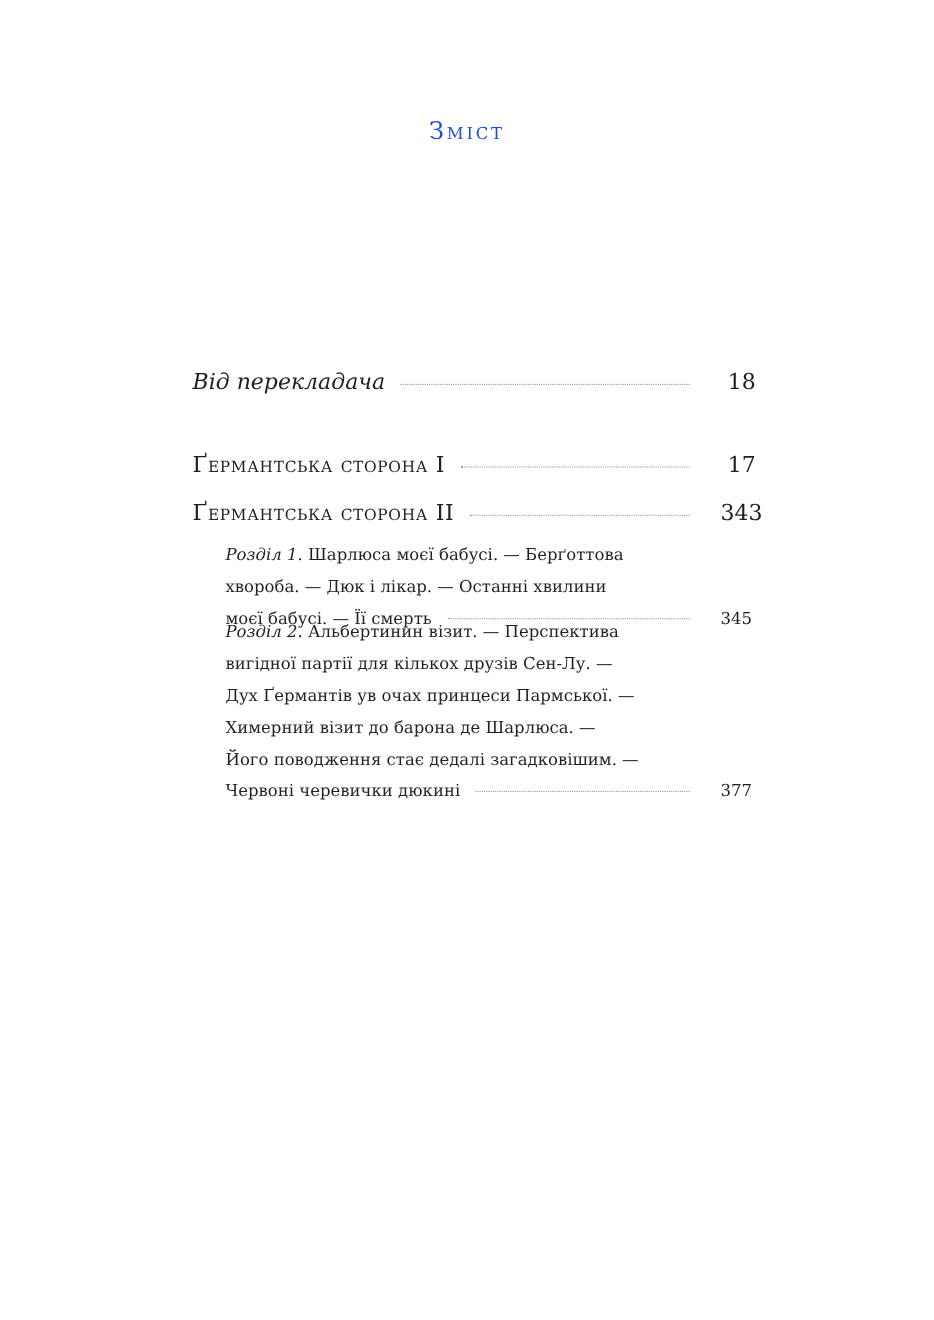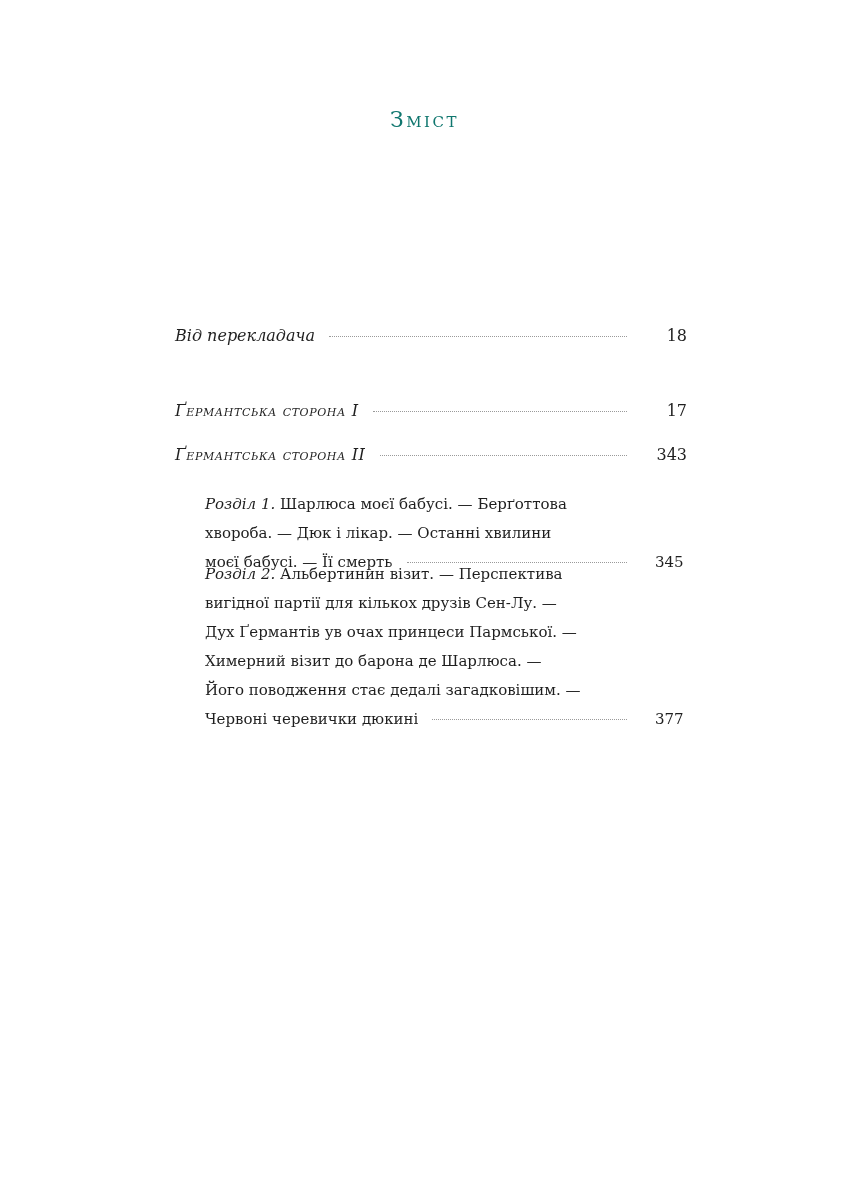--- a/index.html
+++ b/index.html
@@ -3,28 +3,28 @@
   <meta charset="utf-8">
   <style>
     html, body { margin: 0; padding: 0; background: #ffffff; }
     body {
       width: 849px; height: 1200px; position: relative; overflow: hidden;
       font-family: "DejaVu Serif", "Liberation Serif", serif;
       color: #1f1f1f;
     }
     .title {
       position: absolute; left: 0; top: 107px; width: 849px; text-align: center;
-      font-size: 22px; letter-spacing: 2.5px; font-variant: small-caps; color: #0f766e;
+      font-size: 22px; letter-spacing: 2.5px; font-variant: small-caps; color: #1d4ed8;
     }
     .toc { position: absolute; left: 175px; top: 0; width: 512px; }
     .row {
       position: absolute; left: 0; width: 512px; display: flex; align-items: baseline;
-      font-size: 16px; line-height: 29px;
+      font-size: 20px; line-height: 29px; margin-top: 12px;
     }
-    .row .label { white-space: nowrap; font-style: italic; }
+    .row .label { white-space: nowrap; }
     .row .label.italic { font-style: italic; }
     .row .label.caps { font-variant: small-caps; letter-spacing: 0.6px; }
     .row .dots {
       flex: 1; margin: 0 28px 0 14px; height: 1px;
       border-bottom: 1.5px dotted #9a9a9a; position: relative; top: -4px;
     }
     .row .page { width: 32px; text-align: right; white-space: nowrap; }
     .sub {
       position: absolute; left: 30px; width: 482px; font-size: 15px; line-height: 29px;
     }

